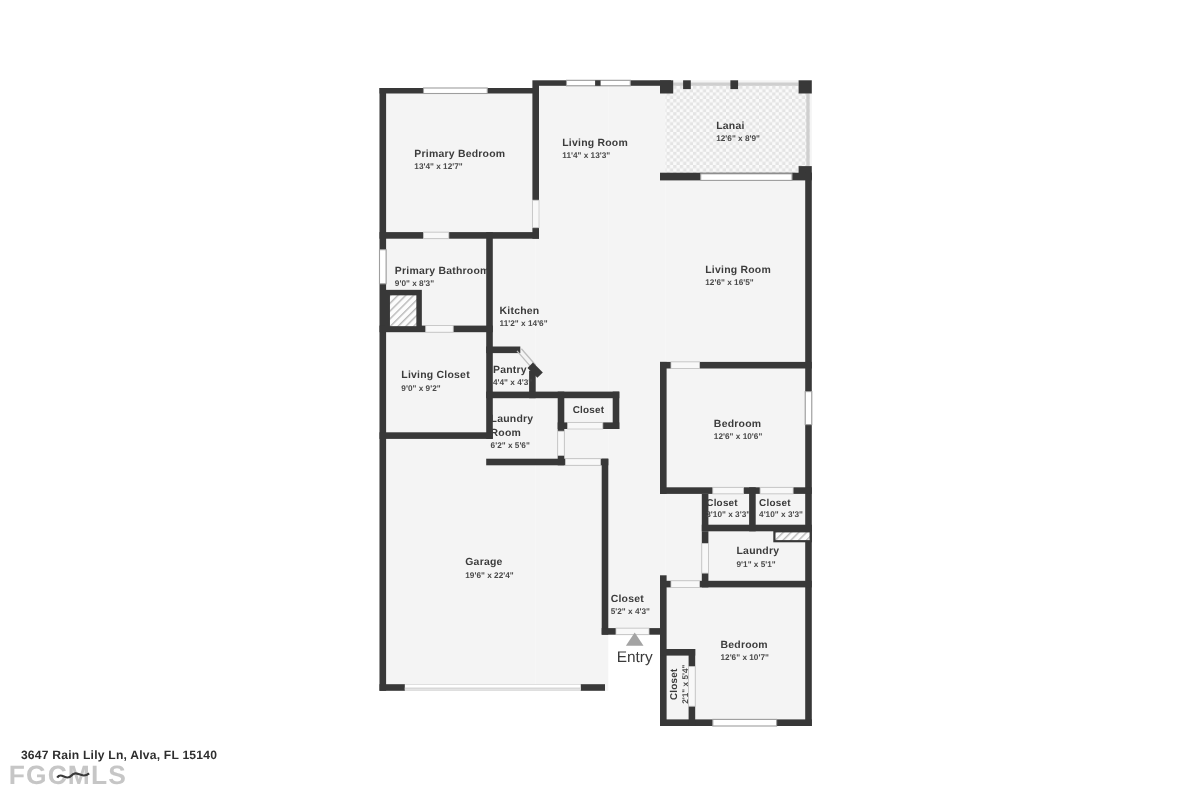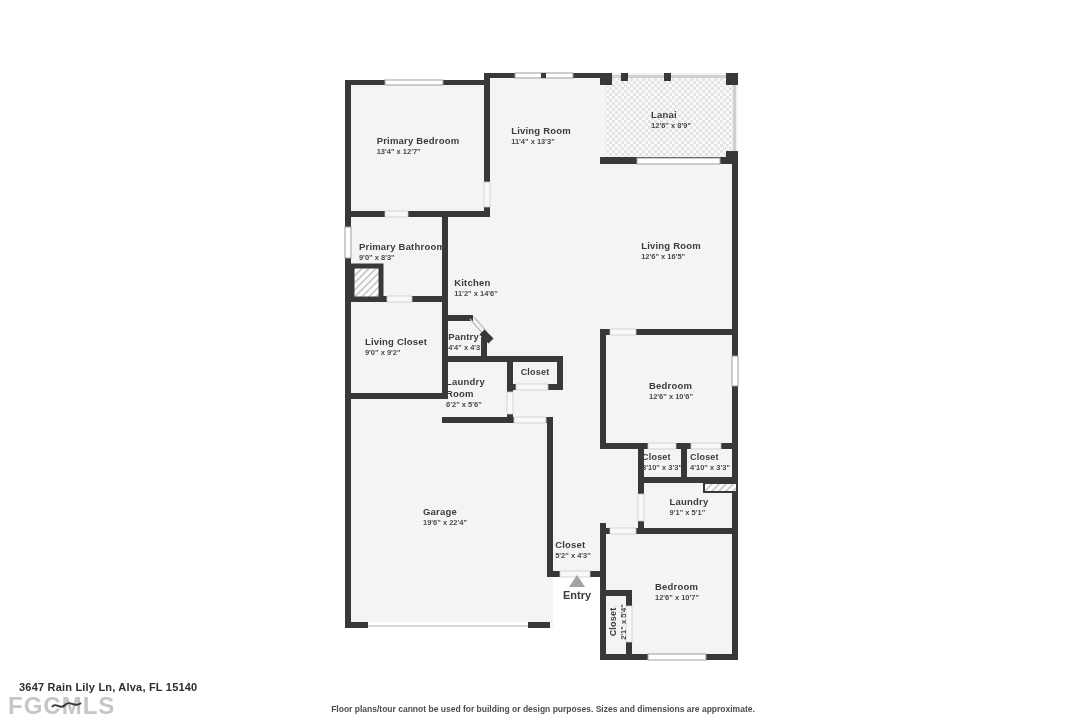--- a/index.html
+++ b/index.html
@@ -5,21 +5,21 @@
   html,body{margin:0;padding:0;background:#ffffff;}
   body{font-family:"Liberation Sans",sans-serif;}
   .stage{position:relative;width:1086px;height:724px;background:#ffffff;overflow:hidden;}
   .plan-svg{position:absolute;left:0;top:0;}
   .room-label{position:absolute;transform:translateX(-50%);text-align:left;color:#3b3b3b;pointer-events:none;white-space:nowrap;}
   .room-name{font-size:9.5px;font-weight:bold;letter-spacing:.2px;line-height:1.25;}
   .room-name.sm{font-size:9px;}
   .room-dims{font-size:7.5px;font-weight:bold;color:#4a4a4a;line-height:1.3;}
   .room-label.wrap{white-space:normal;width:62px;}
   .vertical-label{position:absolute;transform:translate(-50%,-50%) rotate(-90deg);text-align:center;color:#3b3b3b;white-space:nowrap;}
-  .entry-label{position:absolute;transform:translateX(-50%);font-size:11px;font-weight:bold;color:#3b3b3b;text-align:right;}
+  .entry-label{position:absolute;transform:translateX(-50%);font-size:14px;font-weight:normal;color:#3b3b3b;text-align:right;}
   .address{position:absolute;left:19px;top:681px;font-size:11px;font-weight:bold;color:#2e2e2e;letter-spacing:.2px;}
   .brand-logo{position:absolute;left:8px;top:692px;font-size:24px;font-weight:600;color:#c6c6c6;letter-spacing:1px;}
   .logo-mark{position:absolute;left:50px;top:698px;}
   .disclaimer{position:absolute;left:0;top:704px;width:1086px;text-align:center;font-size:8.5px;font-weight:bold;color:#4d4d4d;}
 </style>
 </head>
 <body>
 
 <div class="stage">
 
@@ -206,15 +206,14 @@
     <div class="room-dims">2'1" x 5'4"</div>
   </div>
 
   <div class="entry-label" style="left:577px;top:589px">Entry</div>
 
   <div class="address">3647 Rain Lily Ln, Alva, FL 15140</div>
   <div class="brand-logo">FGCMLS</div>
   <svg class="logo-mark" width="34" height="16">
     <path d="M2 9 C6 3, 10 13, 15 7 S 24 11, 31 5" stroke="#3a3a3a" fill="none" stroke-width="2"></path>
   </svg>
-  <div class="disclaimer">Floor plans/tour cannot be used for building or design purposes. Sizes and dimensions are approximate.</div>
 
 </div>
 
 </body></html>

